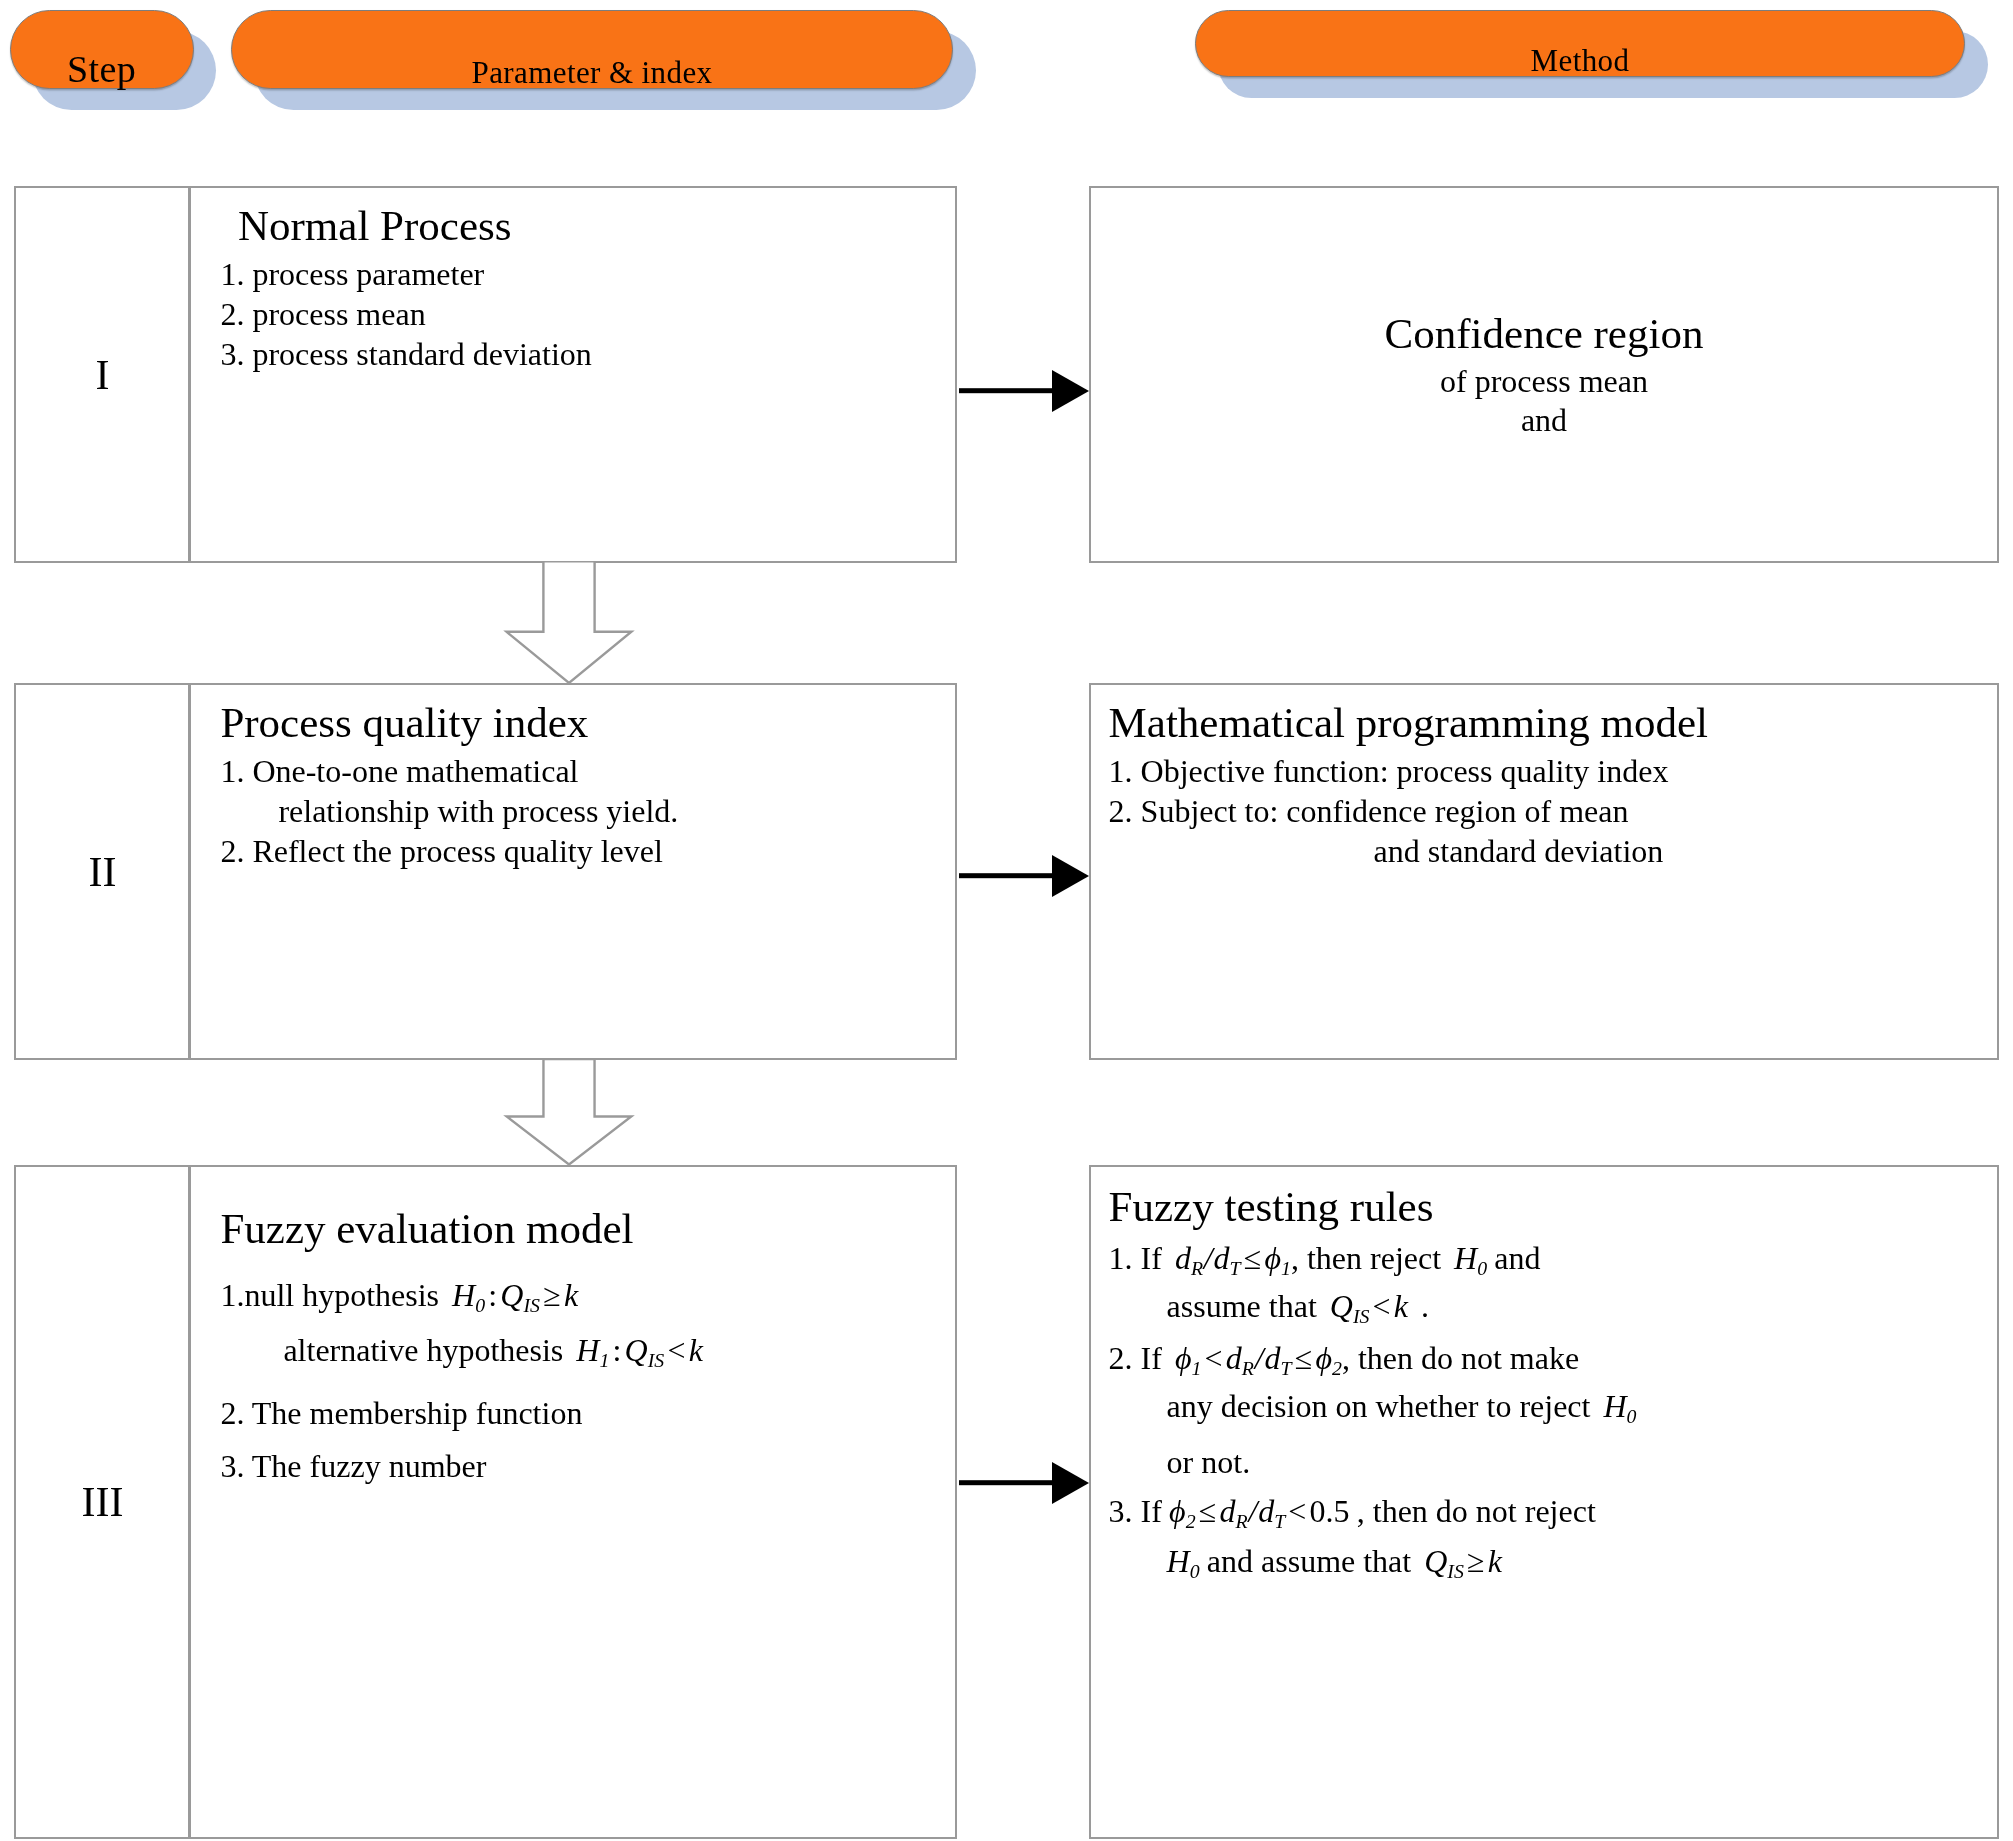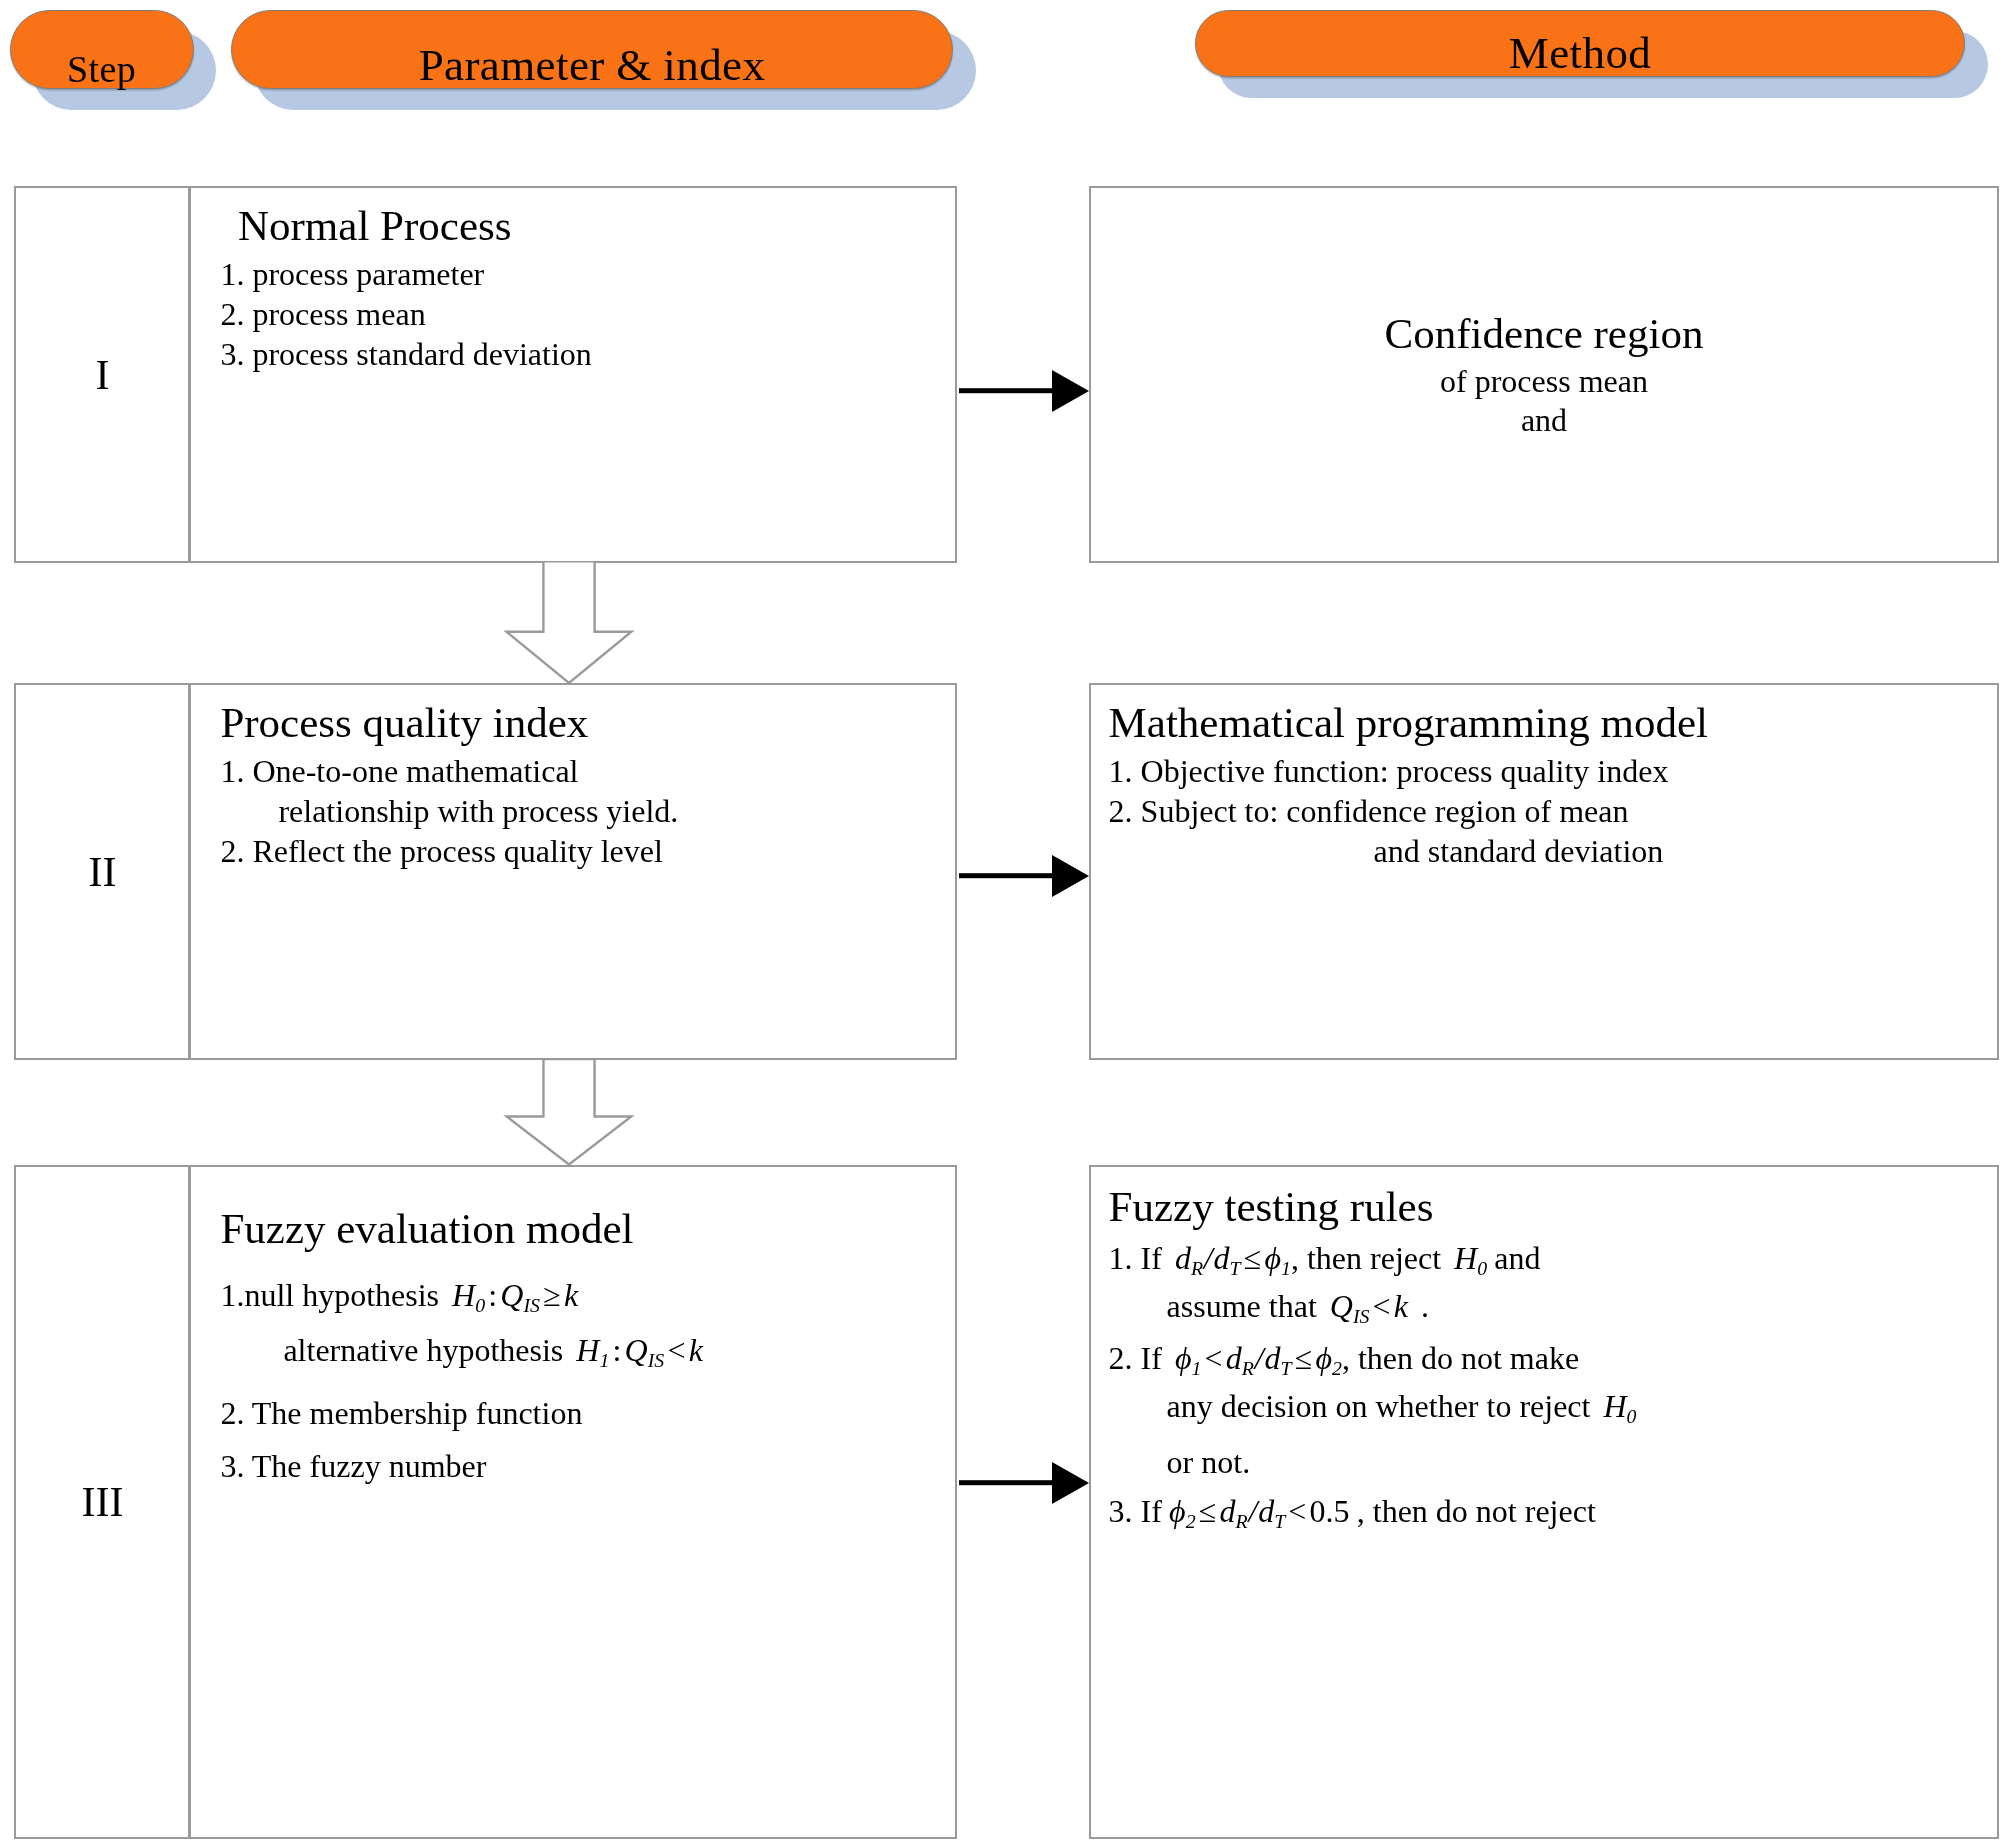--- a/index.html
+++ b/index.html
@@ -29,21 +29,21 @@
     width: 100%; height: 100%;
     background: #f97316;
     border: 1.6px solid #7d7d7d;
     border-radius: 8020px;
     display: flex;
     align-items: flex-end;
     justify-content: center;
     box-shadow: 0 1.6px 1.6px rgba(0,0,0,0.22);
   }
   .pill-label {
-    font-size: 45px;
+    font-size: 31px;
     letter-spacing: 0.4px;
     line-height: 1;
     white-space: nowrap;
   }
   #pill-step   { left: 9.6px;   top: 9.6px;  width: 184px;  height: 79px; }
   #pill-param  { left: 231px;  top: 9.6px;  width: 722px;  height: 79px; }
   #pill-method { left: 1195px; top: 9.6px;  width: 770px;  height: 67px; }
   #pill-step .pill-label { font-size: 38px; }
 
   
@@ -285,15 +285,18 @@
       <span>2. If</span><span class="sp"></span><span class="mi">ϕ</span><span class="sub">1</span><span class="op">&lt;</span><span class="mi">d</span><span class="sub">R</span><span class="slash mi">/</span><span class="mi">d</span><span class="sub">T</span><span class="op">≤</span><span class="mi">ϕ</span><span class="sub">2</span><span>, then do not  make</span>
     </div>
     <div class="line hang2" style="margin-top:6.4px;">
       <span>any decision on whether to reject</span><span class="sp"></span><span class="mi">H</span><span class="sub">0</span>
     </div>
     <div class="line hang2" style="margin-top:14px;">or not.</div>
 
     <div class="line" style="margin-top:11.2px;">
       <span>3. If</span><span class="sp-sm"></span><span class="mi">ϕ</span><span class="sub">2</span><span class="op">≤</span><span class="mi">d</span><span class="sub">R</span><span class="slash mi">/</span><span class="mi">d</span><span class="sub">T</span><span class="op">&lt;</span><span>0.5</span><span class="sp-sm"></span><span>, then do not reject</span>
     </div>
+    <div class="line hang2" style="margin-top:8px;">
+      <span class="mi">H</span><span class="sub">0</span><span class="sp-sm"></span><span>and assume that</span><span class="sp"></span><span class="mi">Q</span><span class="sub">IS</span><span class="op">≥</span><span class="mi">k</span>
+    </div>
   </div>
 </div>
 
 
 </body></html>

